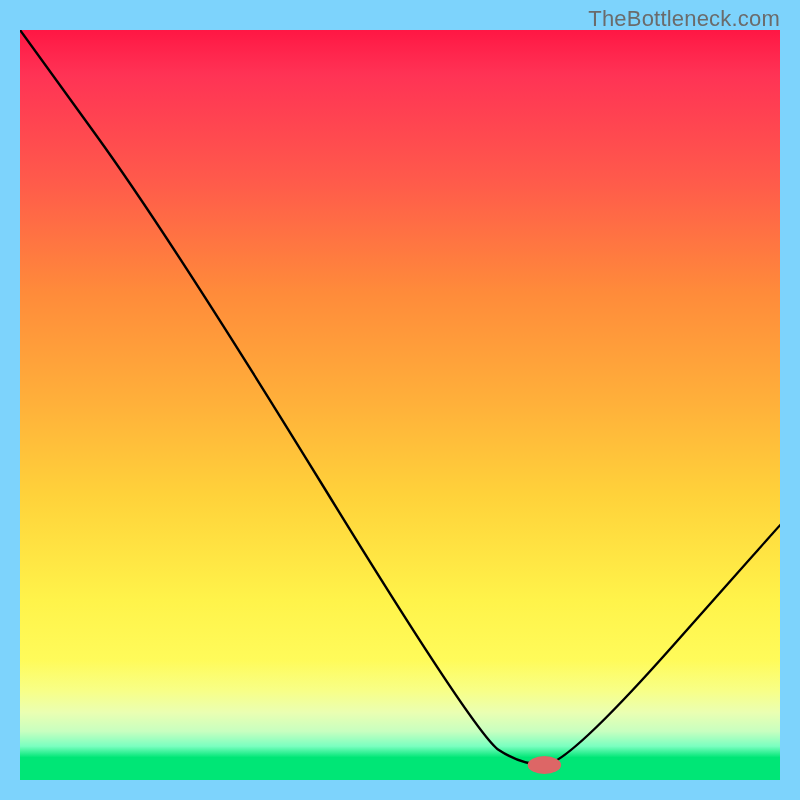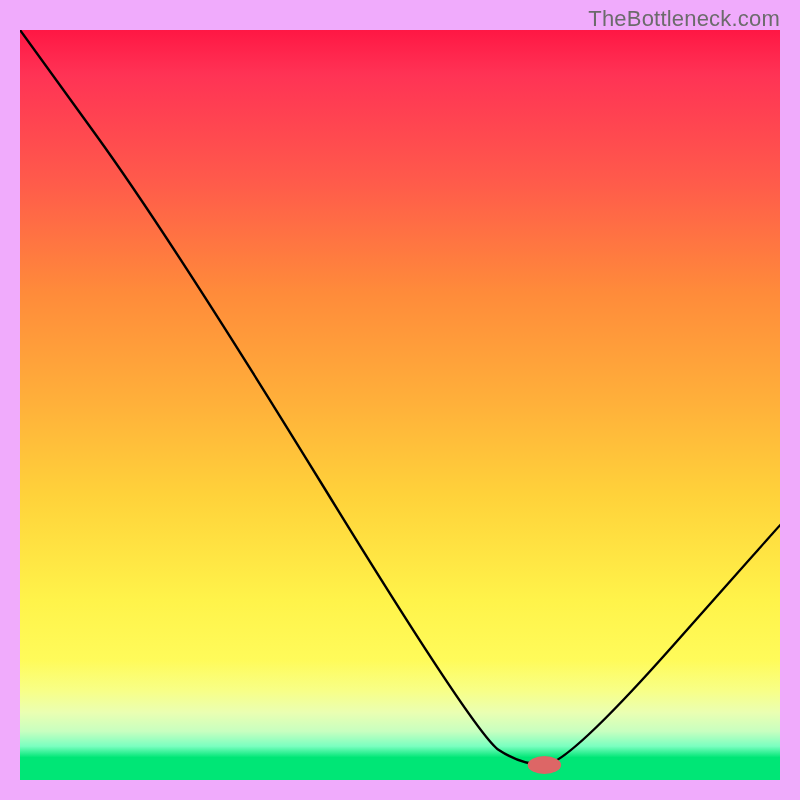--- a/index.html
+++ b/index.html
@@ -8,21 +8,21 @@
     width: 800px;
     height: 800px;
     background: #000;
     overflow: hidden;
     font-family: Arial, Helvetica, sans-serif;
   }
   .frame {
     position: relative;
     width: 800px;
     height: 800px;
-    background: #f0abfc;
+    background: #7dd3fc;
   }
   .watermark {
     position: absolute;
     top: 6px;
     right: 20px;
     color: #6b6b6b;
     font-size: 22px;
     font-weight: 400;
     letter-spacing: 0.2px;
     z-index: 10;

